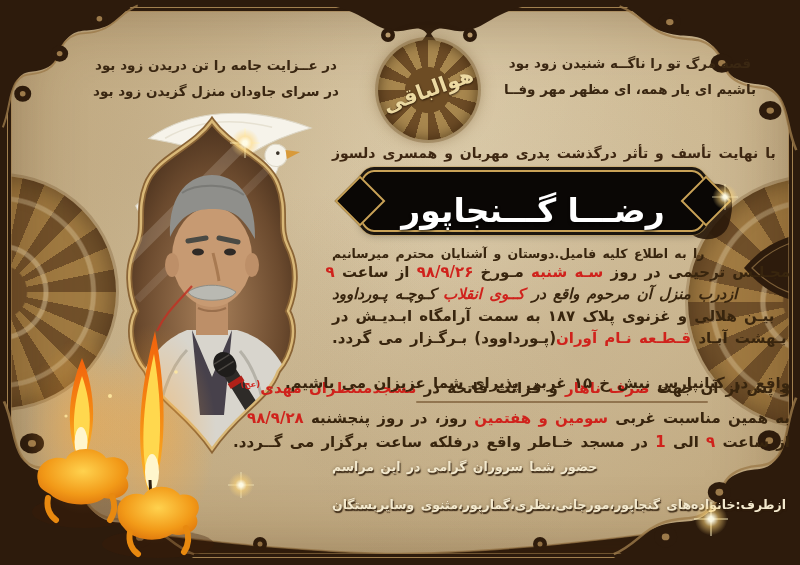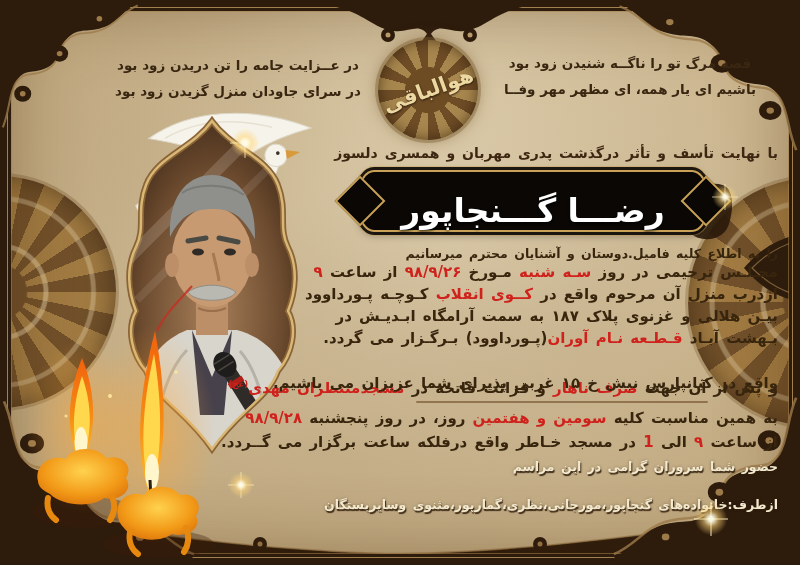--- a/index.html
+++ b/index.html
@@ -53,29 +53,29 @@
     box-shadow:0 0 0 3px rgba(125,95,50,.4), 0 0 16px rgba(110,80,40,.55), inset 0 0 14px rgba(35,18,4,.6);
     display:flex;align-items:center;justify-content:center;}
   .emblem-text{transform:rotate(-20deg);color:#ecd9a2;font-size:21px;font-weight:bold;
     text-shadow:0 1px 2px rgba(30,15,2,.85);letter-spacing:-1px;}
 
   
   .rtl{direction:rtl;unicode-bidi:embed;}
   .couplet{position:absolute;z-index:6;width:300px;text-align:center;color:#3a2712;
     font-size:13.5px;font-weight:bold;line-height:26px;}
   .couplet.right{left:480px;top:50px;}
-  .couplet.left{left:88px;top:52px;}
+  .couplet.left{left:66px;top:52px;}
   .content{position:absolute;left:332px;top:0;width:458px;height:565px;z-index:6;}
-  .content .line{position:absolute;left:0;right:12px;text-align:right;white-space:nowrap;
+  .content .line{position:absolute;left:0;right:0;text-align:left;white-space:nowrap;
     color:#38250e;font-weight:bold;font-size:15px;line-height:22px;word-spacing:2px;}
   .red{color:#d0221c;}
   .content sup{font-size:8.5px;color:#d0221c;}
   .subtitle{top:142px;font-size:14px !important;color:#3e2712 !important;}
   .intro{top:243px;font-size:12.5px !important;}
-  .p1-1{top:261px;} .p1-2{top:283px;} .p1-3{top:305px;} .p1-4{top:327px;} .p1-5{top:349px;margin-top:24px;} .p1-6{top:372px;}
+  .p1-1{top:261px;} .p1-2{top:283px;font-style:italic;} .p1-3{top:305px;} .p1-4{top:327px;} .p1-5{top:349px;margin-top:24px;} .p1-6{top:372px;}
   .divider{position:absolute;top:401px;left:84px;width:292px;height:2px;background:rgba(100,66,30,.55);border-radius:2px;}
   .p2-1{top:407px;} .p2-2{top:431px;}
   .cream{color:#f3e9ce !important;text-shadow:1px 2px 1px rgba(48,30,12,.9),0 0 3px rgba(48,30,12,.4);}
   .attendance{top:456px;font-size:12.5px !important;}
   .blessing{top:473px;font-size:13.5px !important;}
   .families{top:494px;font-size:12.5px !important;}
 
   
   .name-band{position:absolute;left:26px;top:170px;width:346px;height:58px;z-index:0;
     background:#0a0705;border:2px solid #c9a257;border-radius:16px/24px;
@@ -260,21 +260,21 @@
 
     <div class="line p1-1"><span>مجـلـس ترحیمی در روز </span><span class="red">سـه شنبه</span><span> مـورخ </span><span class="red">۹۸/۹/۲۶</span><span> از ساعت </span><span class="red">۹</span></div>
     <div class="line p1-2"><span>ازدرب منزل آن مرحوم واقع در </span><span class="red">کــوی انقلاب</span><span> کـوچـه پـورداوود</span></div>
     <div class="line p1-3"><span>بیـن هلالی و غزنوی پلاک ۱۸۷ به سمت آرامگاه ابـدیـش در</span></div>
     <div class="line p1-4"><span>بـهشت آبـاد </span><span class="red">قـطـعه نـام آوران</span><span>(پـورداوود) بـرگـزار می گردد.</span></div>
     <div class="line p1-5"><span>و پس از آن جهت </span><span class="red">صرف ناهار</span><span> و قرائت فاتحه در </span><span class="red">مسجدمنتظران مهدی</span><sup class="red">(عج)</sup></div>
     <div class="line p1-6"><span>واقع در کیانپارس نبش خ ۱۵ غربی پذیرای شما عزیزان می باشیم.</span></div>
 
     <div class="divider"></div>
 
-    <div class="line p2-1"><span>به همین مناسبت کلیه </span><span class="red">سومین و هفتمین</span><span> روز، در روز پنجشنبه </span><span class="red">۹۸/۹/۲۸</span></div>
+    <div class="line p2-1"><span>به همین مناسبت غربی </span><span class="red">سومین و هفتمین</span><span> روز، در روز پنجشنبه </span><span class="red">۹۸/۹/۲۸</span></div>
     <div class="line p2-2"><span>از ساعت </span><span class="red">۹</span><span> الی </span><span class="red">1</span><span> در مسجد خـاطر واقع درفلکه ساعت برگزار می گــردد.</span></div>
 
     <div class="line attendance cream">حضور شما سروران گرامی در این مراسم</div>
     <div class="line families cream">ازطرف:خانواده‌های گنجاپور،مورجانی،نظری،گمارپور،مثنوی وسایربستگان</div>
   </div>
 
   <div class="candles">
     <svg viewBox="0 0 232 287">
       <defs>
         <radialGradient id="glow" cx="50%" cy="50%" r="50%">

